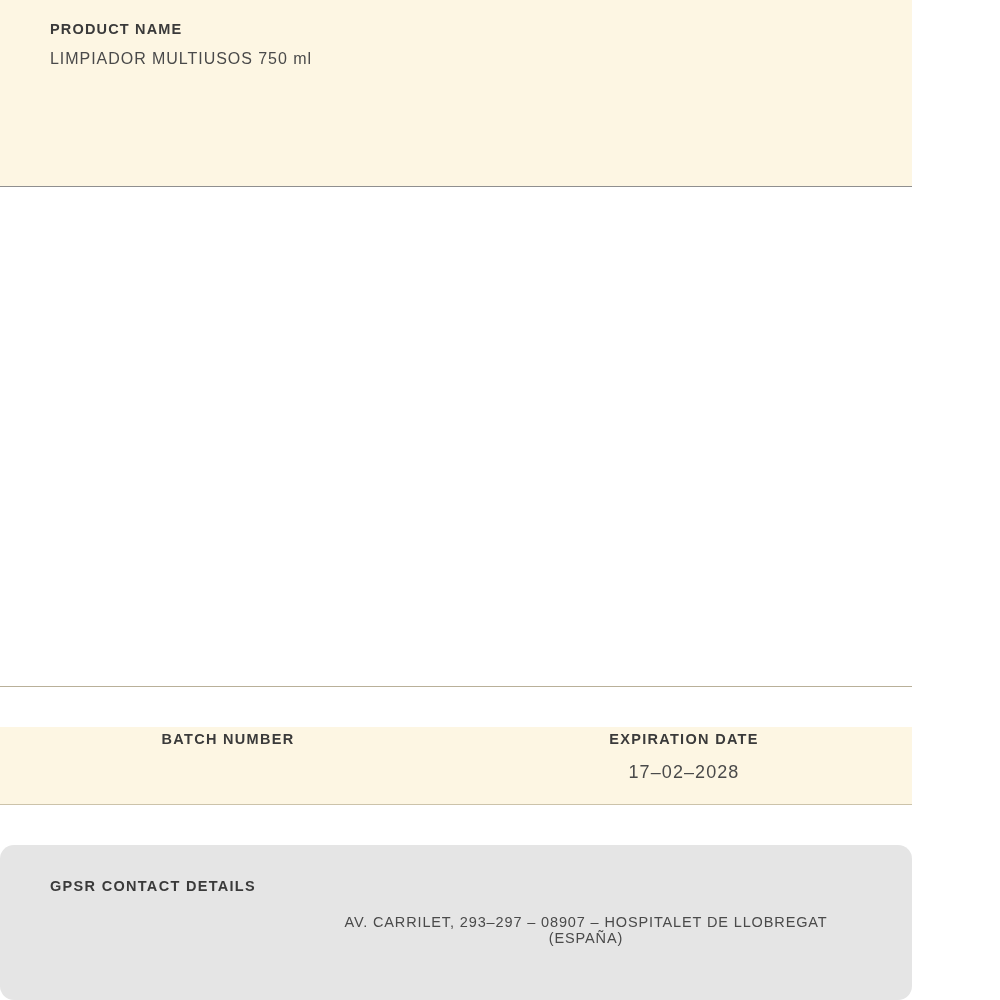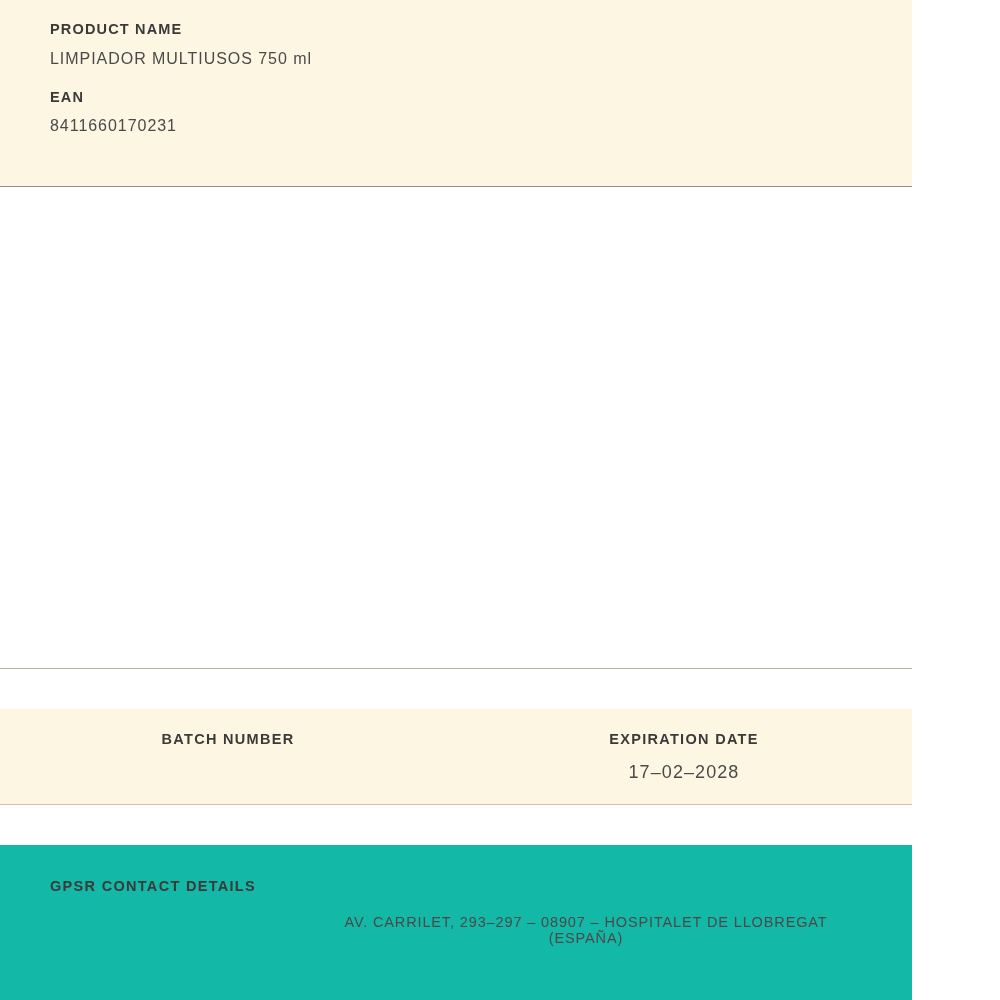--- a/index.html
+++ b/index.html
@@ -59,21 +59,21 @@
   
   .mid-block {
     background: #ffffff;
     flex: 1 1 auto;
     border-bottom: 1px solid #b9b099;
   }
 
   
   .details-block {
     background: #fdf6e3;
-    padding: 22px 0 20px 0;
+    padding: 4px 0 20px 0;
     box-sizing: border-box;
     border-bottom: 1px solid #ccc3aa;
   }
   .details-row {
     display: flex;
     width: 100%;
   }
   .details-row + .details-row {
     margin-top: 30px;
   }
@@ -96,25 +96,26 @@
     font-size: 18px;
     letter-spacing: 0.06em;
     color: #4a4a4a;
     line-height: 1.2;
     margin: 0;
     min-height: 17px;
   }
 
   
   .footer-block {
-    background: #14b8a6;
+    background: #e5e5e5;
     height: 155px;
     box-sizing: border-box;
     padding: 34px 50px 0 50px;
     position: relative;
+    border-radius: 14px;
   }
   .footer-label {
     font-size: 14.5px;
     font-weight: bold;
     letter-spacing: 0.09em;
     color: #3a3a3a;
     margin: 0;
     line-height: 1.1;
   }
   .footer-address {
@@ -133,24 +134,20 @@
 
 <div class="sheet">
 
   <div class="top-block">
 
     <div class="field">
       <p class="f-label">PRODUCT NAME</p>
       <p class="f-value">LIMPIADOR MULTIUSOS 750 ml</p>
     </div>
 
-    <div class="field">
-      <p class="f-label">EAN</p>
-      <p class="f-value">8411660170231</p>
-    </div>
 
   </div>
 
   <div class="mid-block"></div>
 
   <div class="details-block">
 
     <div class="details-row">
       <div class="det-cell">
         <p class="det-label">BATCH NUMBER</p>

